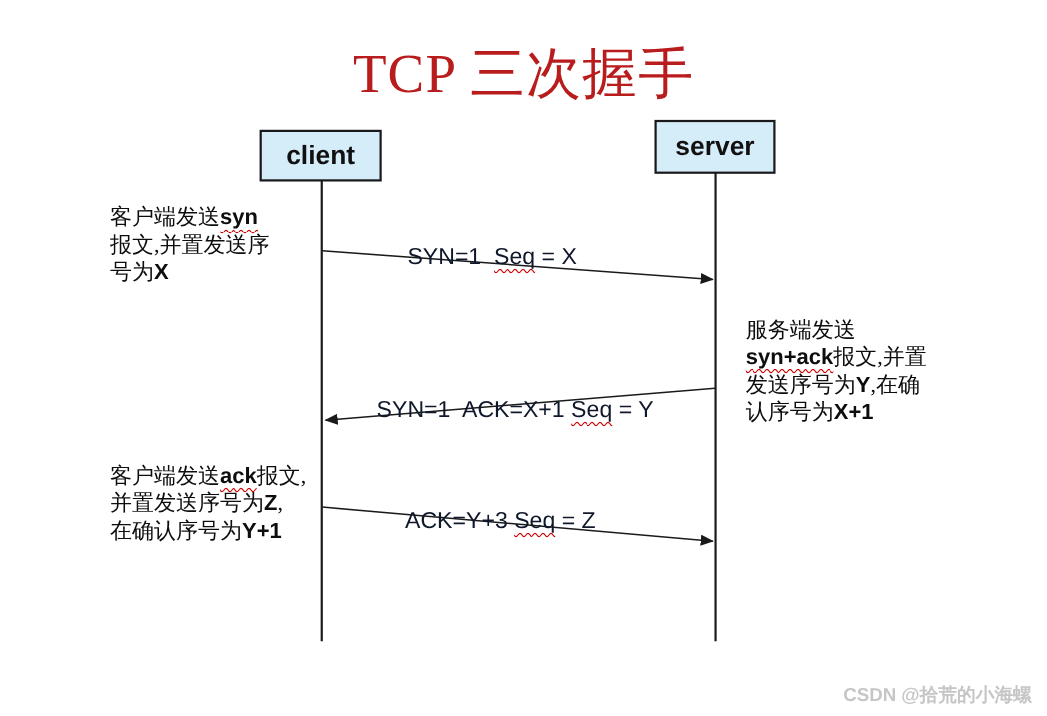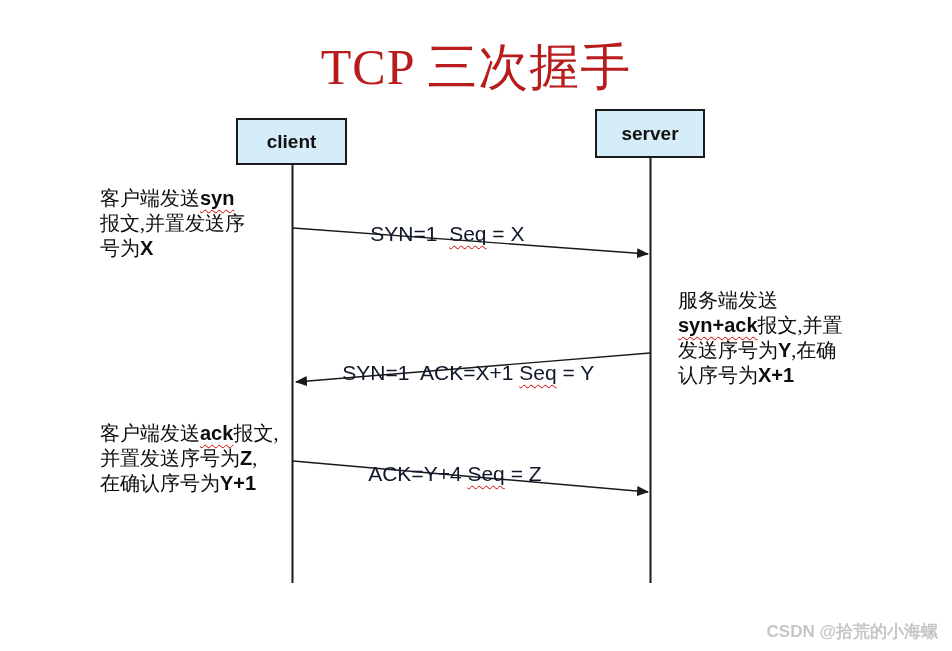--- a/index.html
+++ b/index.html
@@ -24,21 +24,21 @@
     white-space: nowrap;
   }
   .actor-box {
     position: absolute;
     background: var(--actor-fill, #d5ecf9);
     border: 2px solid var(--actor-border, #1a1a1a);
     display: flex;
     align-items: center;
     justify-content: center;
     font-weight: bold;
-    font-size: 19px;
+    font-size: 24px;
     box-sizing: border-box;
   }
   .actor-client { left: 236px; top: 118px; width: 111px; height: 47px; }
   .actor-server { left: 595px; top: 109px; width: 110px; height: 49px; }
   svg.seq { position: absolute; left: 0; top: 0; width: 952px; height: 651px; }
   .lifeline { stroke: var(--line, #1a1a1a); stroke-width: 2; }
   .arrow { stroke: var(--line, #1a1a1a); stroke-width: 1.4; fill: none; }
   .arrowhead { fill: var(--line, #1a1a1a); }
   .msg {
     position: absolute;
@@ -102,21 +102,21 @@
     <line class="arrow" x1="293" y1="461" x2="648" y2="492" marker-end="url(#ah)"></line>
   </svg>
 
   <div class="msg" style="left:347px; top:198px;">
     <span>SYN=1  </span><span class="sq">Seq</span><span> = X</span>
   </div>
   <div class="msg" style="left:319px; top:337px;">
     <span>SYN=1  ACK=X+1 </span><span class="sq">Seq</span><span> = Y</span>
   </div>
   <div class="msg" style="left:346px; top:438px;">
-    <span>ACK=Y+4 </span><span class="sq">Seq</span><span> = Z</span>
+    <span>ACK=Y+3 </span><span class="sq">Seq</span><span> = Z</span>
   </div>
 
   <div class="annot" style="left:100px; top:186px;">
     <div><span>客户端发送</span><span class="key sq">syn</span></div>
     <div>报文,并置发送序</div>
     <div><span>号为</span><span class="key">X</span></div>
   </div>
 
   <div class="annot" style="left:678px; top:288px;">
     <div>服务端发送</div>

